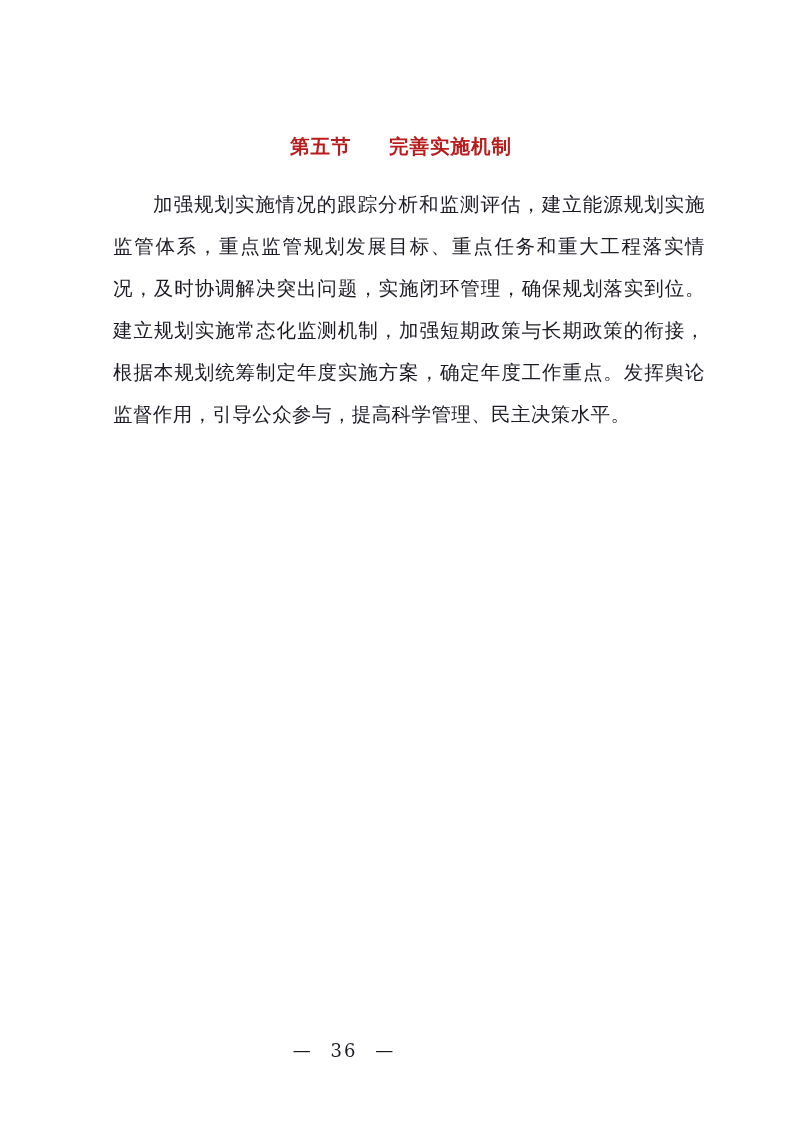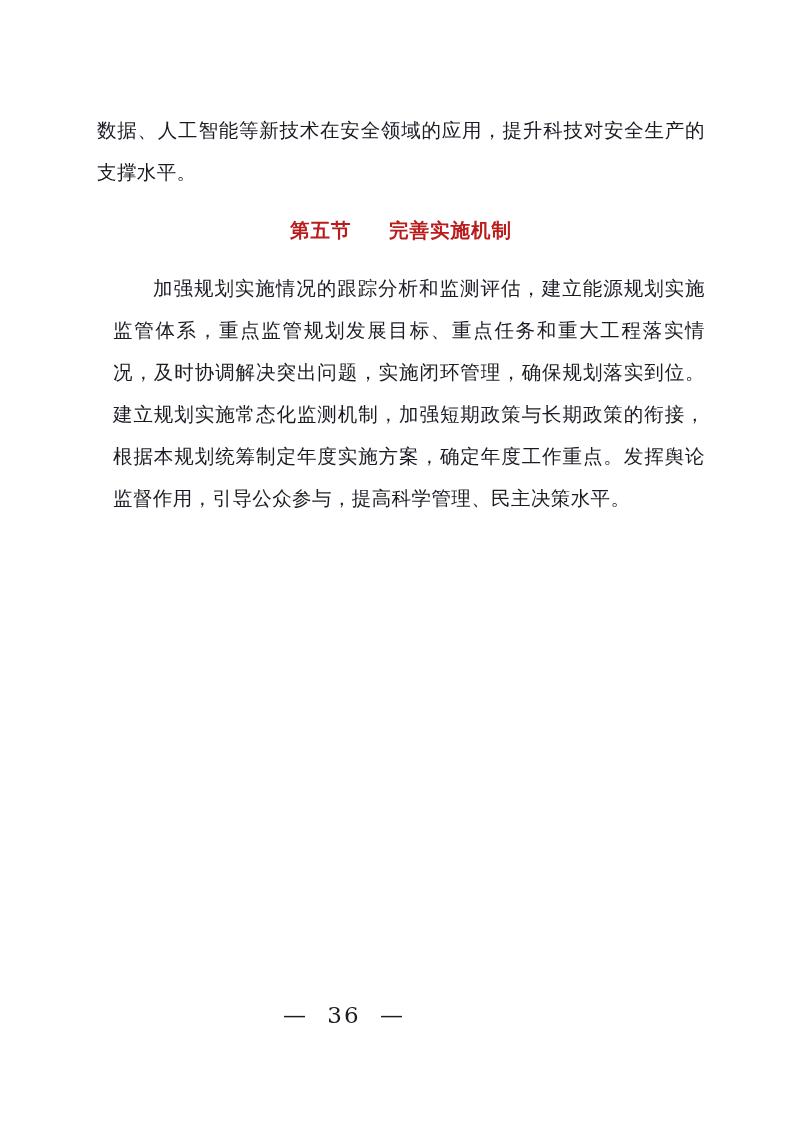--- a/index.html
+++ b/index.html
@@ -58,44 +58,43 @@
   .heading-inner {
     display: inline-block;
   }
   .heading-sep {
     display: inline-block;
     width: 22px;
   }
   .footer {
     position: absolute;
     left: 0;
-    top: 1002px;
+    top: 1040px;
     width: 688px;
     text-align: center;
-    font-size: 23px;
+    font-size: 18px;
     color: #1b1b24;
     letter-spacing: 2px;
   }
   .footer .pagenum {
     display: inline-block;
     padding: 0 4px;
   }
   .dash {
     display: inline-block;
     padding: 0 6px;
   }
 </style>
 </head>
 <body>
 
 <div class="page">
 
   <div class="content">
 
-    <p class="para para-continued">数据、人工智能等新技术在安全领域的应用，提升科技对安全生产的支撑水平。</p>
 
     <div class="gap-before-heading"></div>
 
     <div class="section-heading">
       <span class="heading-inner">第五节</span>
       <span class="heading-sep"></span>
       <span class="heading-inner">完善实施机制</span>
     </div>
 
     <div class="gap-after-heading"></div>

